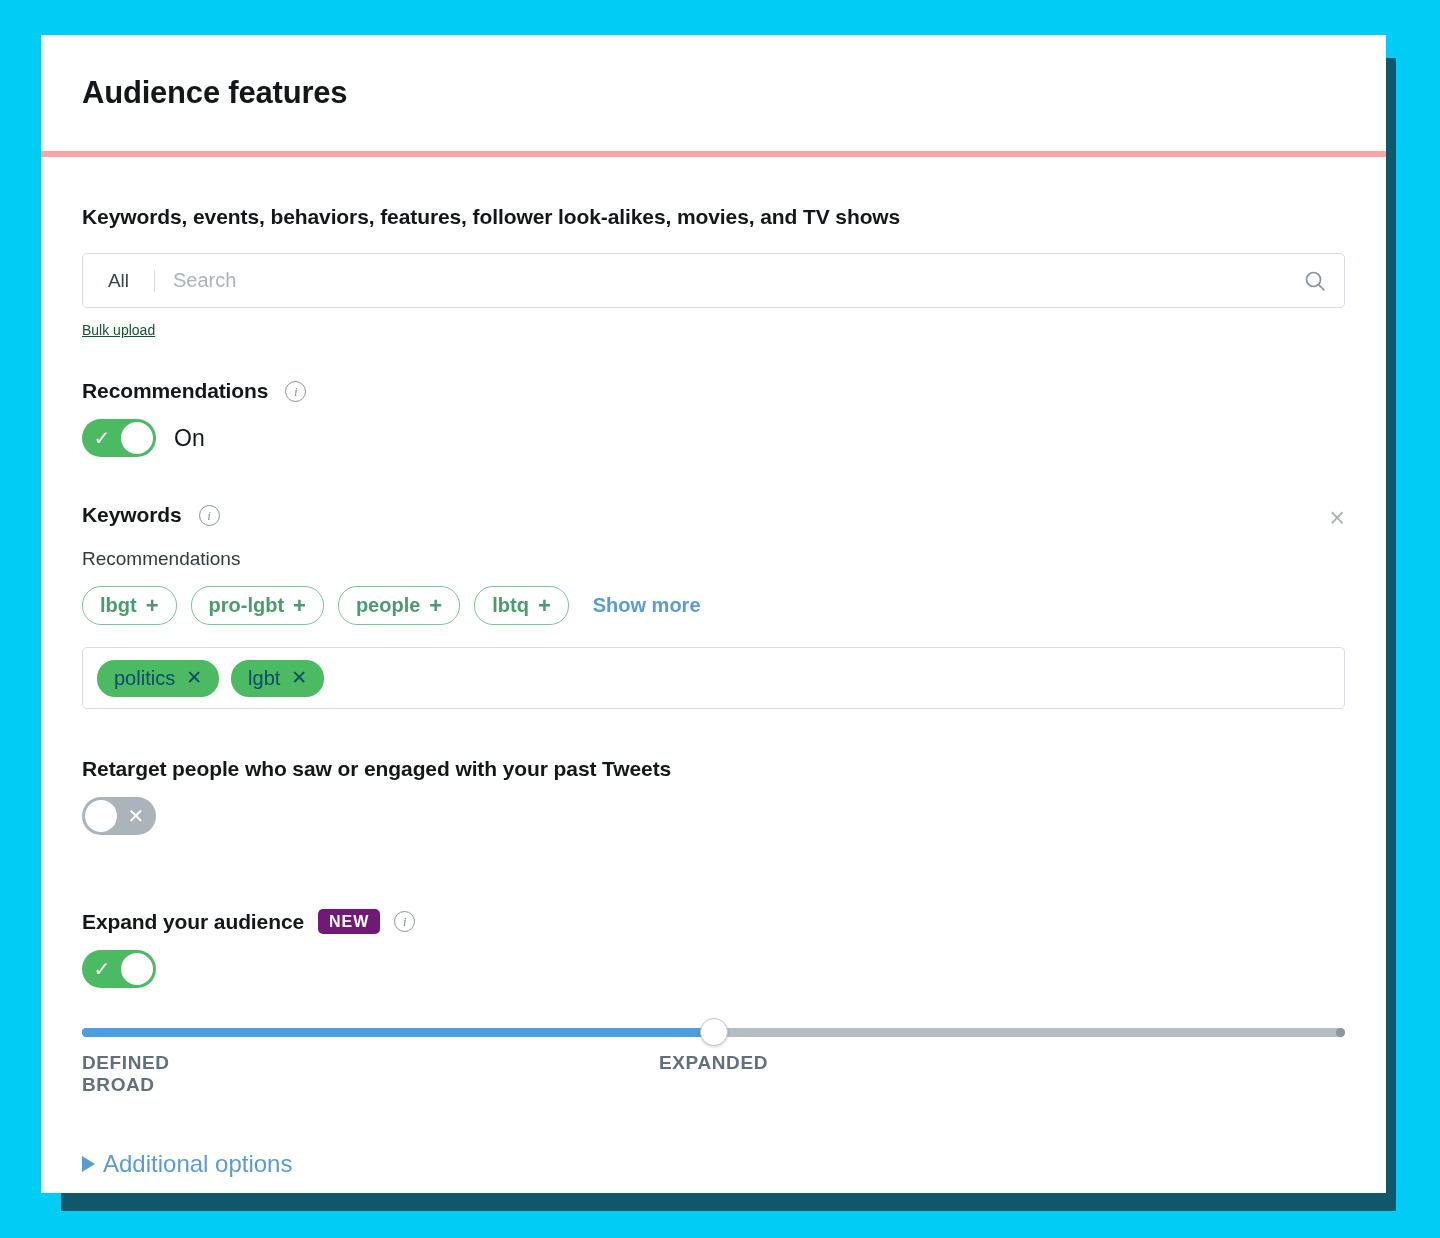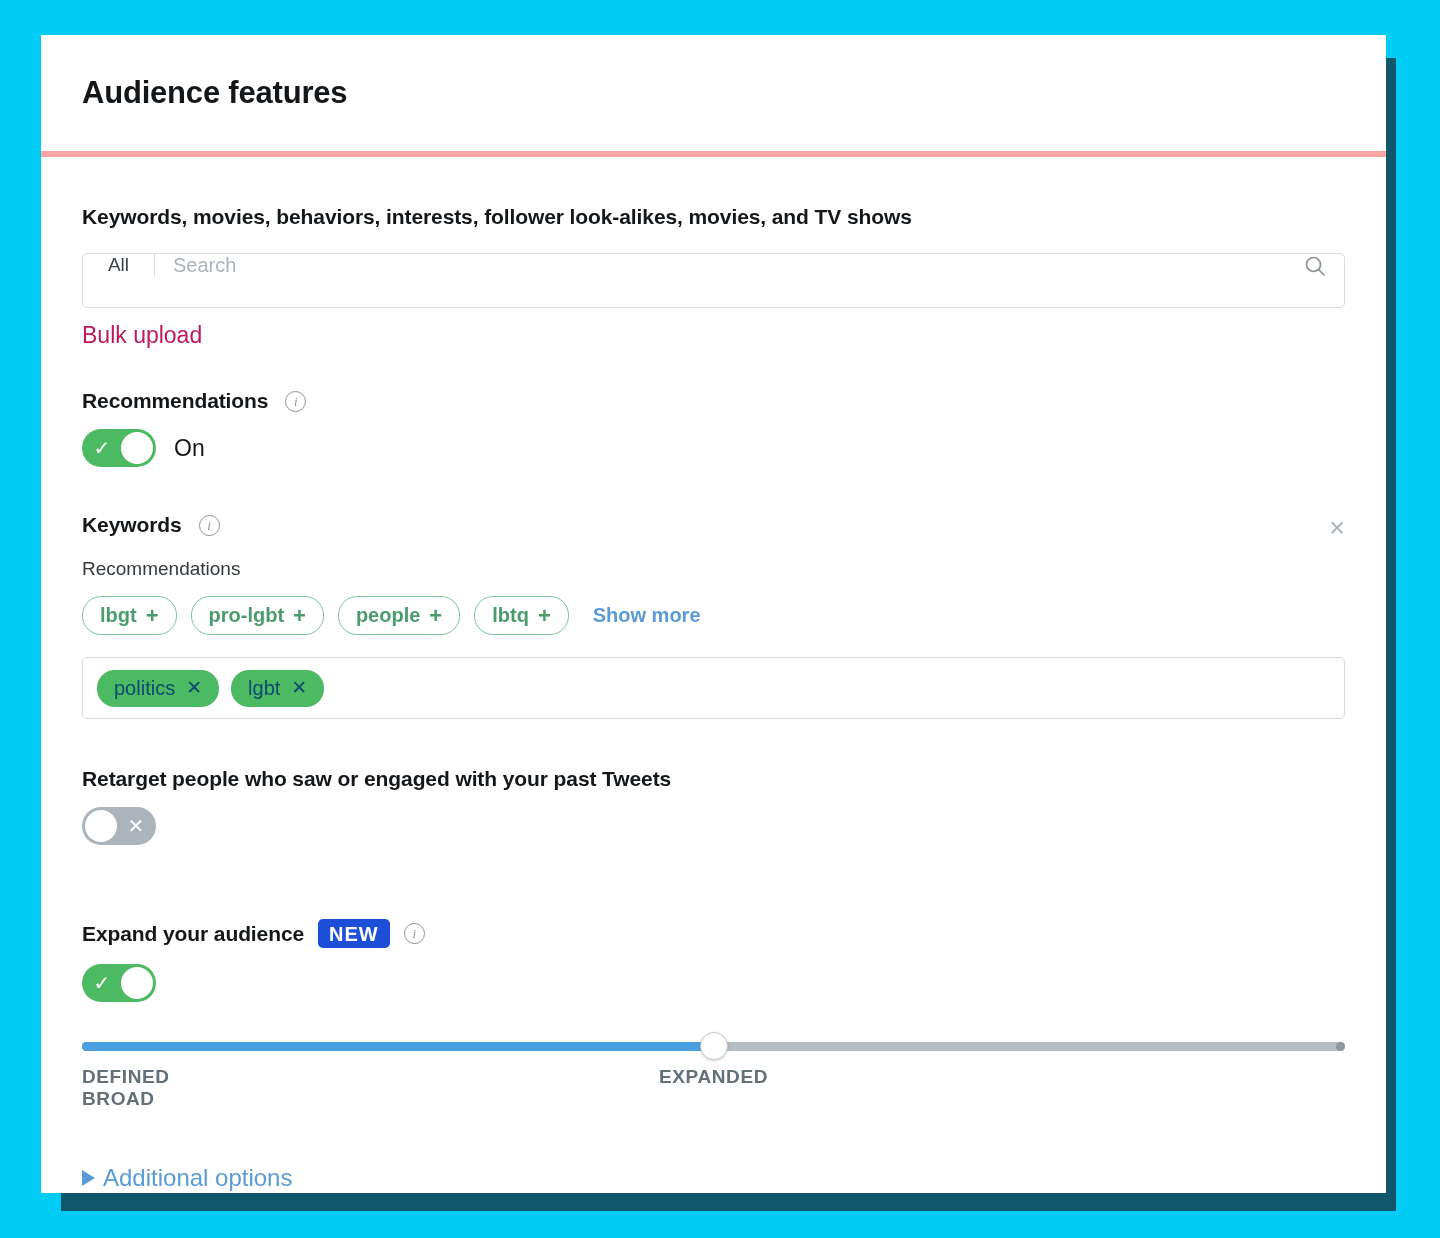--- a/index.html
+++ b/index.html
@@ -56,21 +56,21 @@
     font-size: 21px;
     font-weight: bold;
     color: #14171a;
     letter-spacing: -0.1px;
   }
 
   
   .search-row {
     margin-top: 24px;
     display: flex;
-    align-items: flex-start;
+    align-items: center;
     height: 55px;
     border: 1px solid #d8dde1;
     border-radius: 5px;
     background: #fff;
   }
   .search-scope {
     width: 72px;
     display: flex;
     align-items: center;
     justify-content: center;
@@ -94,23 +94,24 @@
     width: 58px;
     display: flex;
     align-items: center;
     justify-content: center;
     cursor: pointer;
   }
 
   .bulk-upload {
     display: inline-block;
     margin-top: 14px;
-    font-size: 23px;
-    color: #be185d;
-    cursor: pointer;
+    font-size: 14px;
+    color: #14532d;
+    cursor: pointer;
+    text-decoration: underline;
   }
 
   
   .info-icon {
     display: inline-flex;
     align-items: center;
     justify-content: center;
     width: 21px;
     height: 21px;
     border: 1.6px solid #8a9499;
@@ -250,23 +251,23 @@
   .retarget-block { margin-top: 48px; }
 
   
   .expand-block { margin-top: 74px; }
   .expand-head {
     display: flex;
     align-items: center;
     gap: 14px;
   }
   .badge-new {
-    background: #1d4ed8;
+    background: #701a75;
     color: #fff;
-    font-size: 20px;
+    font-size: 16px;
     font-weight: bold;
     letter-spacing: 1px;
     border-radius: 5px;
     padding: 5px 11px 4px 11px;
     line-height: 1;
   }
 
   
   .slider-wrap { margin-top: 37px; position: relative; height: 14px; }
   .slider-track {
@@ -348,21 +349,21 @@
 
 <div class="card">
 
   <div class="card-header">
     <div class="card-title">Audience features</div>
   </div>
 
   <div class="card-body">
 
     <div>
-      <div class="section-heading">Keywords, movies, behaviors, interests, follower look-alikes, movies, and TV shows</div>
+      <div class="section-heading">Keywords, events, behaviors, features, follower look-alikes, movies, and TV shows</div>
 
       <div class="search-row">
         <div class="search-scope">All</div>
         <input class="search-input" type="text" placeholder="Search" style="">
         <div class="search-icon-wrap">
           <svg width="24" height="24" viewBox="0 0 24 24" fill="none" stroke="#8a9499" stroke-width="1.7">
             <circle cx="10.5" cy="10.5" r="7"></circle>
             <line x1="15.6" y1="15.6" x2="21" y2="21" stroke-linecap="round"></line>
           </svg>
         </div>

